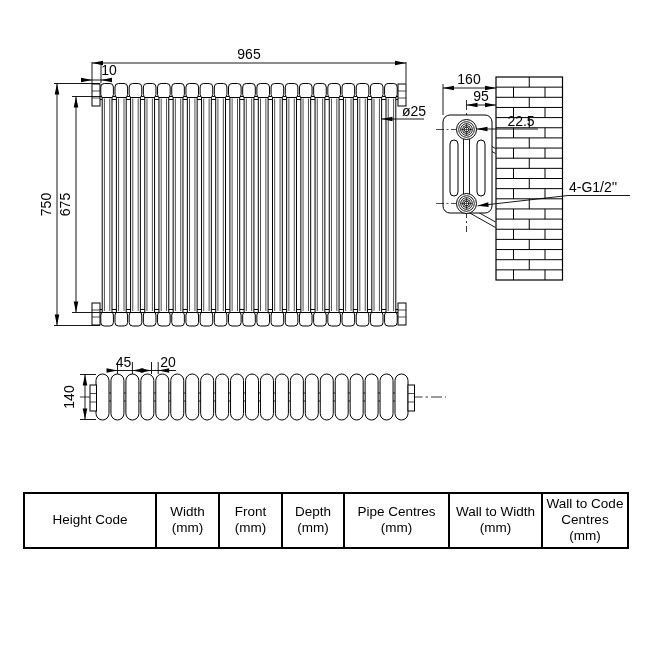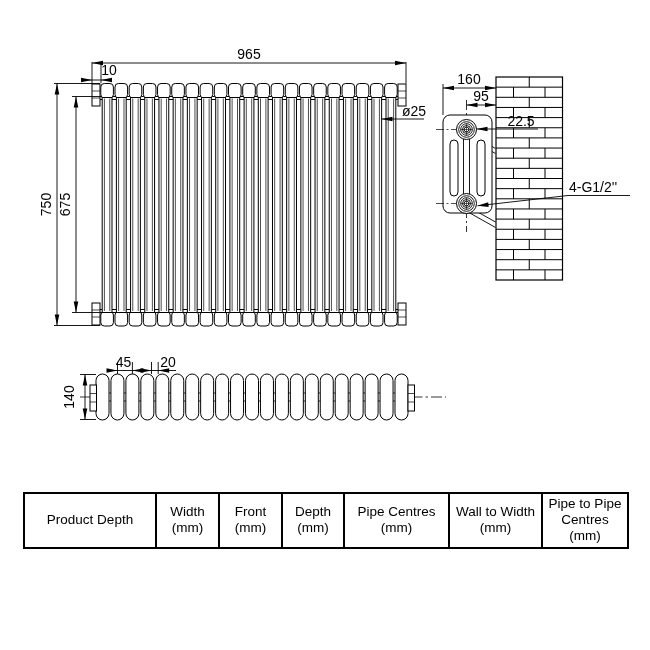--- a/index.html
+++ b/index.html
@@ -346,21 +346,21 @@
         <col style="width:63px">
         <col style="width:63px">
       <col style="width:62px">
         <col style="width:105px">
         <col style="width:93px">
         <col style="width:86px">
     </colgroup>
     <tbody>
         <tr class="hdr">
       <th>
-            <span class="hline">Product Depth</span>
+            <span class="hline">Height Code</span>
           </th>
       <th>
             <span class="hline">Width</span>
             <span class="hline">(mm)</span>
           </th>
       <th>
             <span class="hline">Front</span>
             <span class="hline">(mm)</span>
           </th>
       <th>
@@ -369,20 +369,20 @@
           </th>
       <th>
             <span class="hline">Pipe Centres</span>
             <span class="hline">(mm)</span>
           </th>
       <th>
             <span class="hline">Wall to Width</span>
             <span class="hline">(mm)</span>
           </th>
       <th>
-            <span class="hline">Pipe to Pipe</span>
+            <span class="hline">Wall to Code</span>
             <span class="hline">Centres</span>
             <span class="hline">(mm)</span>
           </th>
     </tr>
   </tbody>
     </table>
 </div>
 
 </body></html>

